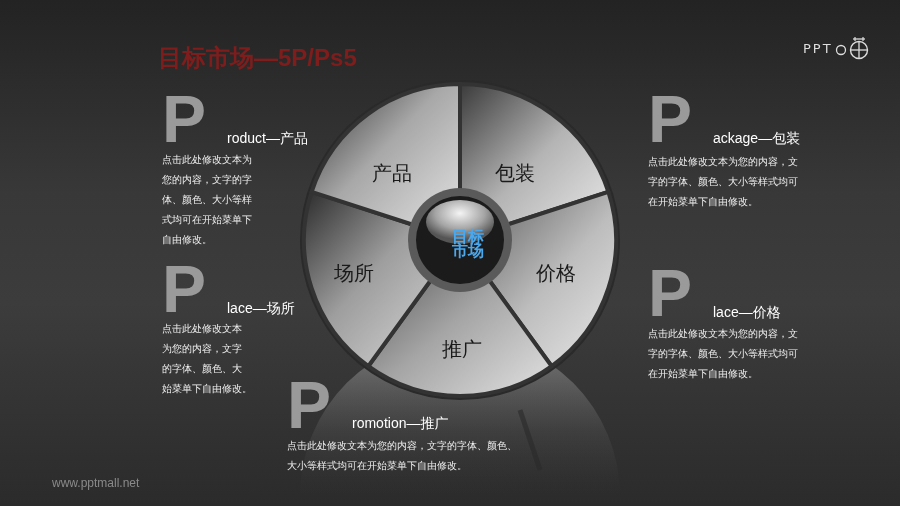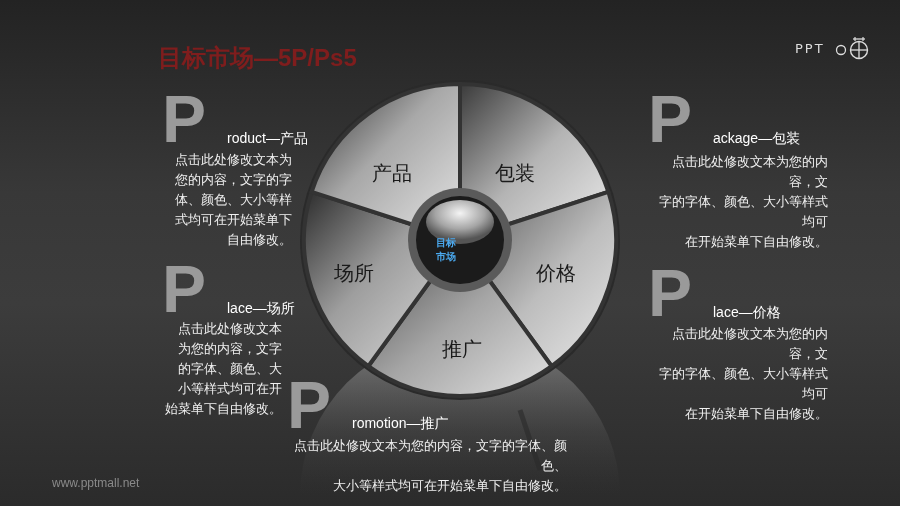--- a/index.html
+++ b/index.html
@@ -9,50 +9,50 @@
       font-family: "DejaVu Sans", "Liberation Sans", sans-serif;
       color:#fff;
     }
     .title {
       position:absolute; left:158px; top:42px;
       font-family:"Liberation Sans","DejaVu Sans",sans-serif;
       font-size:24px; font-weight:bold; color:#7f1d1d; letter-spacing:0px;
     }
     .logo { position:absolute; left:795px; top:36px; width:80px; height:30px; }
     .logo-text {
-      position:absolute; left:0; top:5px; font-size:13px; color:#ddd;
+      position:absolute; left:8px; top:5px; font-size:13px; color:#ddd;
       letter-spacing:2px; font-family:"DejaVu Sans",sans-serif;
     }
     .block { position:absolute; }
     .bigP {
       position:absolute; left:0; top:0;
       font-family:"Liberation Sans","DejaVu Sans",sans-serif;
       font-weight:bold; font-size:66px; line-height:66px; color:#9a9a9a;
     }
     .heading {
       position:absolute; font-size:14px; color:#fff; white-space:nowrap;
       font-family:"Liberation Sans","DejaVu Sans",sans-serif;
       margin-left:40px;
     }
     .body-text {
-      position:absolute; font-size:13px; line-height:20px; color:#f0f0f0;text-align:right;
+      position:absolute; font-size:10px; line-height:20px; color:#f0f0f0;
     }
     .footer {
       position:absolute; left:52px; top:476px; font-size:12px; color:#8a8a8a;
       font-family:"Liberation Sans","DejaVu Sans",sans-serif;
     }
     .wheel { position:absolute; left:0; top:0; width:900px; height:506px; pointer-events:none; }
     .wheel .seg { pointer-events:auto; }
     .seg-label {
       position:absolute; font-size:20px; color:#1a1a1a;
       font-family:"DejaVu Sans",sans-serif;
     }
     .center-label {
-      position:absolute; left:436px; top:236px; width:48px; text-align:left;
-      font-size:10px; line-height:14px; font-weight:bold; color:#4aa8ee;
+      position:absolute; left:436px; top:230px; width:48px; text-align:right;
+      font-size:16px; line-height:14px; font-weight:bold; color:#4aa8ee;
     }
   </style>
 </head>
 <body>
 
 <div class="title">目标市场—5P/Ps5</div>
 
 <div class="logo">
   <span class="logo-text">PPT</span>
   <svg width="80" height="32" style="position:absolute;left:0;top:0">
@@ -146,21 +146,20 @@
   </div>
 </div>
 
 <div class="block" style="left:162px;top:256px">
   <div class="bigP">P</div>
   <div class="heading" style="left:25px;top:44px">lace—场所</div>
   <div class="body-text" style="left:0;top:63px;width:120px">
     <div>点击此处修改文本</div>
     <div>为您的内容，文字</div>
     <div>的字体、颜色、大</div>
-    <div>小等样式均可在开</div>
     <div>始菜单下自由修改。</div>
   </div>
 </div>
 
 <div class="block" style="left:648px;top:86px">
   <div class="bigP">P</div>
   <div class="heading" style="left:25px;top:44px">ackage—包装</div>
   <div class="body-text" style="left:0;top:66px;width:180px">
     <div>点击此处修改文本为您的内容，文</div>
     <div>字的字体、颜色、大小等样式均可</div>

